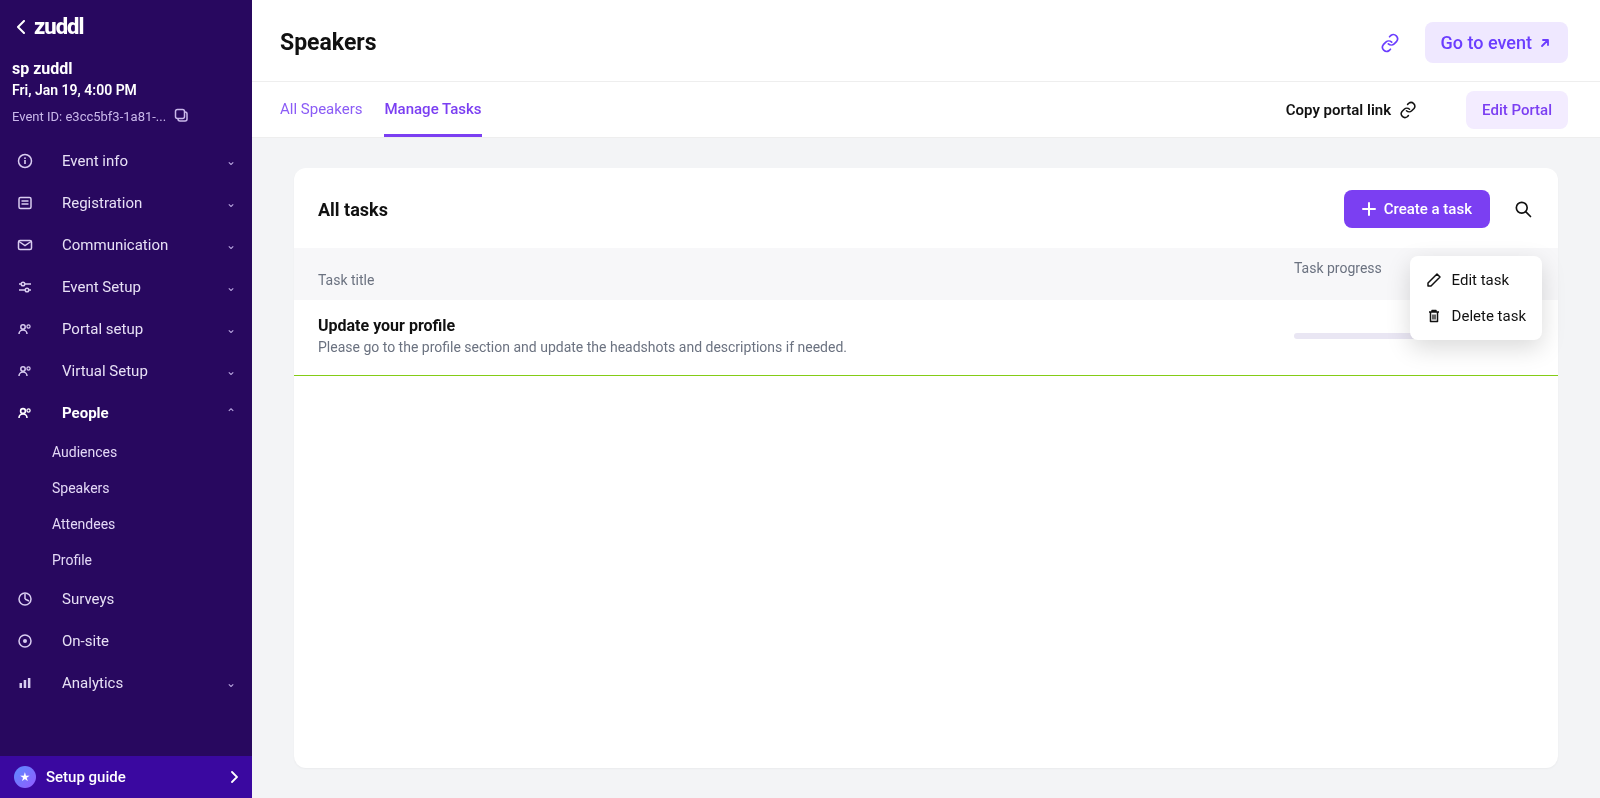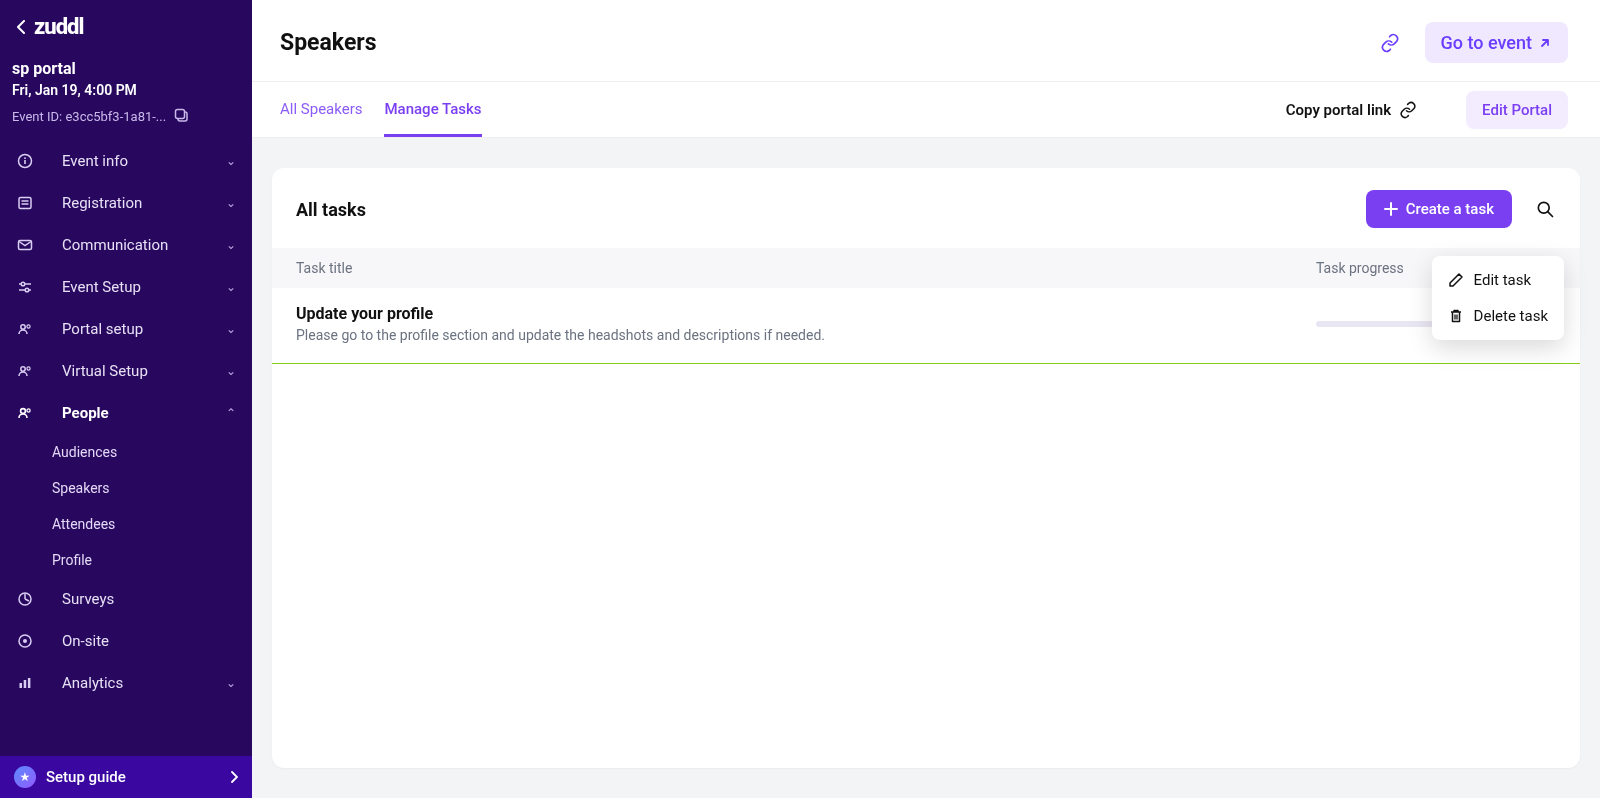--- a/index.html
+++ b/index.html
@@ -157,21 +157,21 @@
     border-radius: 8px;
     font-size: 15px;
     font-weight: 500;
     cursor: pointer;
     margin-left: 27px;
   }
 
   .content-area {
     flex: 1;
     background: #f3f4f6;
-    padding: 30px 20px;
+    padding: 30px 42px;
     overflow: auto;
   }
   .card {
     background: #fff;
     border-radius: 12px;
     min-height: 600px;
     box-shadow: 0 1px 2px rgba(0,0,0,0.04);
     position: relative;
   }
   .card-hdr {
@@ -193,21 +193,21 @@
     width: 22px; height: 22px; display: flex; align-items: center; justify-content: center;
     cursor: pointer; color: #111;
   }
 
   .task-table-head {
     background: #f7f7f9;
     display: flex;
     padding: 12px 24px;
     font-size: 14px; color: #6b7280;
   }
-  .col-title { flex: 1; }
+  .col-title { flex: 1; margin-top: 12px; }
   .col-progress { width: 240px; }
 
   .task-row {
     display: flex;
     padding: 16px 24px 20px 24px;
     border-bottom: 1px solid #84cc16;
     align-items: center;
   }
   .task-row .task-main { flex: 1; min-width:0; }
   .task-row .task-title { font-size: 16px; font-weight: 700; margin-bottom: 4px; }
@@ -250,21 +250,21 @@
       <div class="sb-branding">
         <span class="chev-left">
           <svg width="10" height="14" viewBox="0 0 10 14">
               <path d="M8 1 L2 7 L8 13" stroke="#fff" stroke-width="2" fill="none" stroke-linecap="round" stroke-linejoin="round"></path>
             </svg>
         </span>
         <span class="sb-logo">zuddl</span>
       </div>
     </div>
     <div class="sb-portal">
-      <div class="sb-portal-name">sp portal</div>
+      <div class="sb-portal-name">sp zuddl</div>
       <div class="sb-portal-date">Fri, Jan 19, 4:00 PM</div>
       <div class="sb-event-id">
         <span class="id-text">Event ID: e3cc5bf3-1a81-...</span>
         <span class="icon-sm">
           <svg width="16" height="16" viewBox="0 0 16 16">
               <rect x="4" y="4" width="9" height="9" rx="2" fill="none" stroke="#c9b8ea" stroke-width="1.5"></rect>
               <rect x="1.5" y="1.5" width="9" height="9" rx="2" fill="#28085f" stroke="#c9b8ea" stroke-width="1.5"></rect>
             </svg>
         </span>
       </div>

